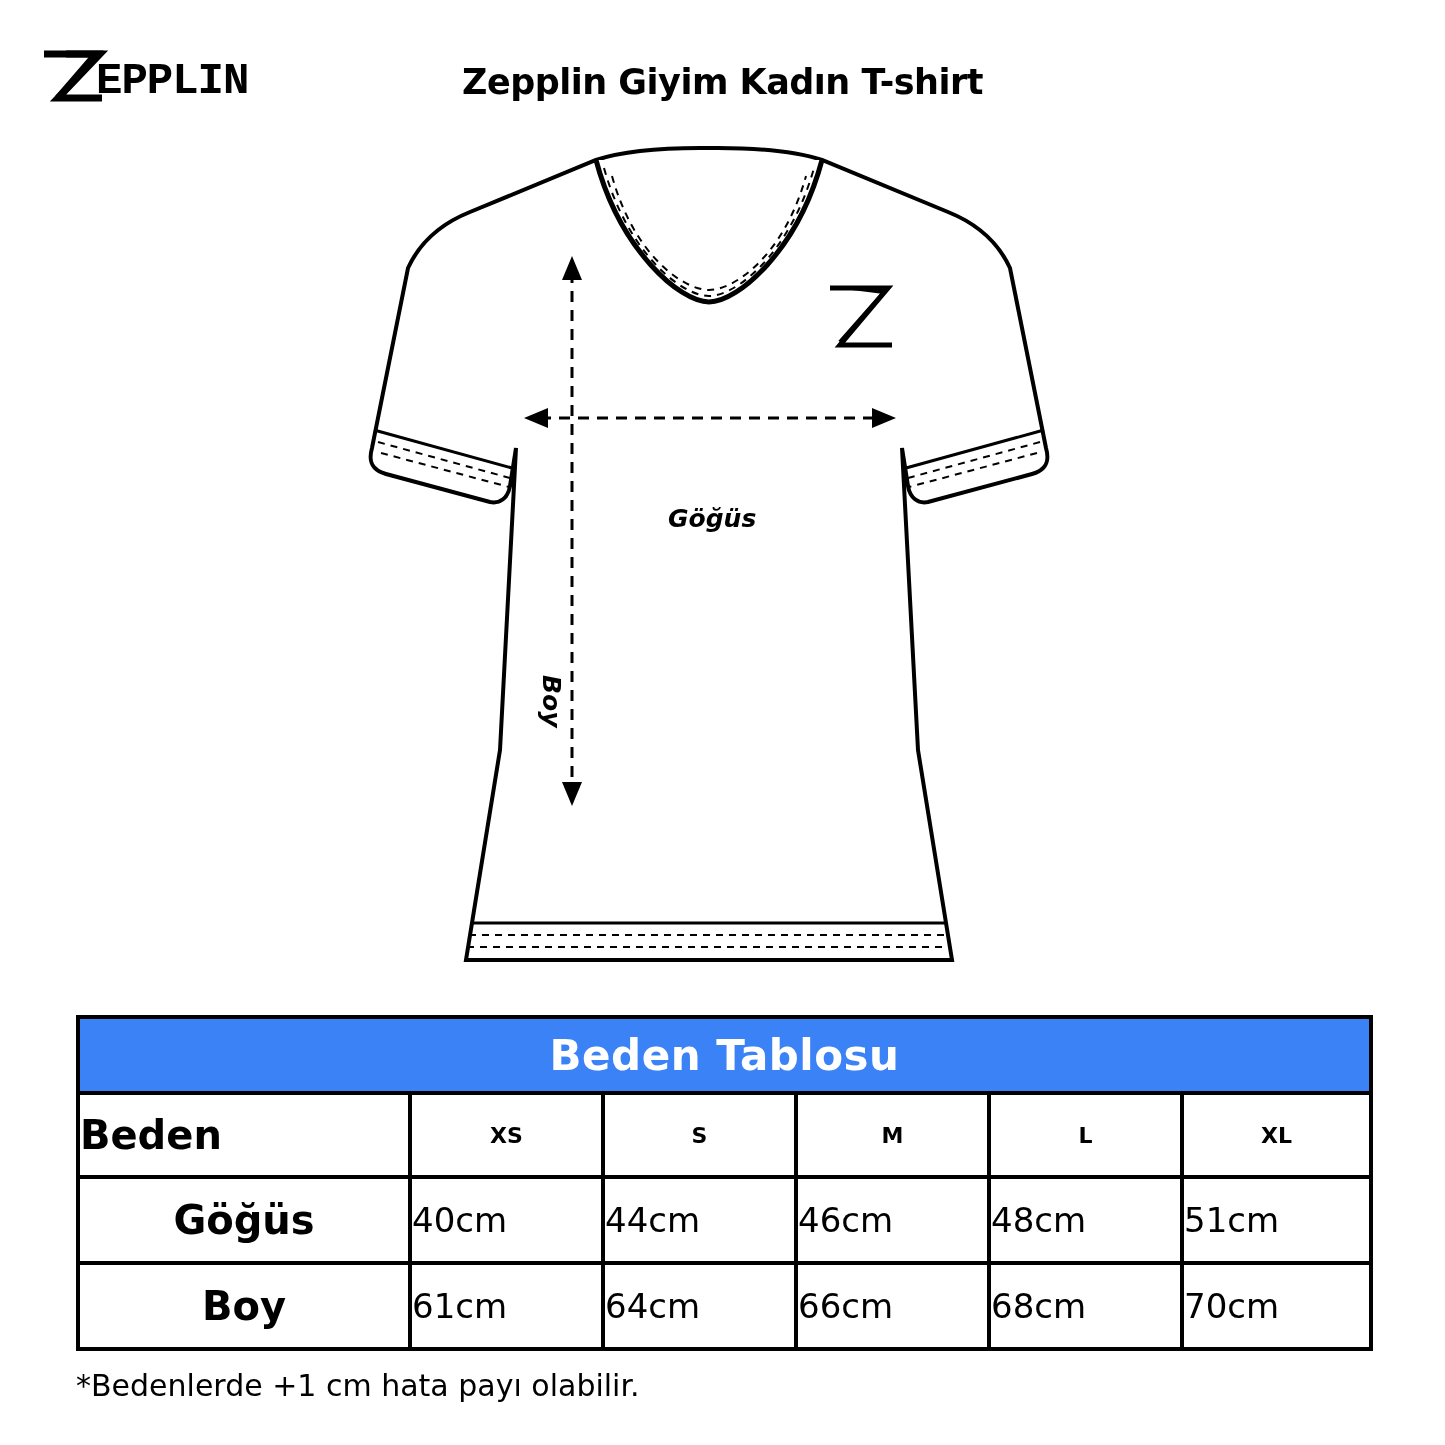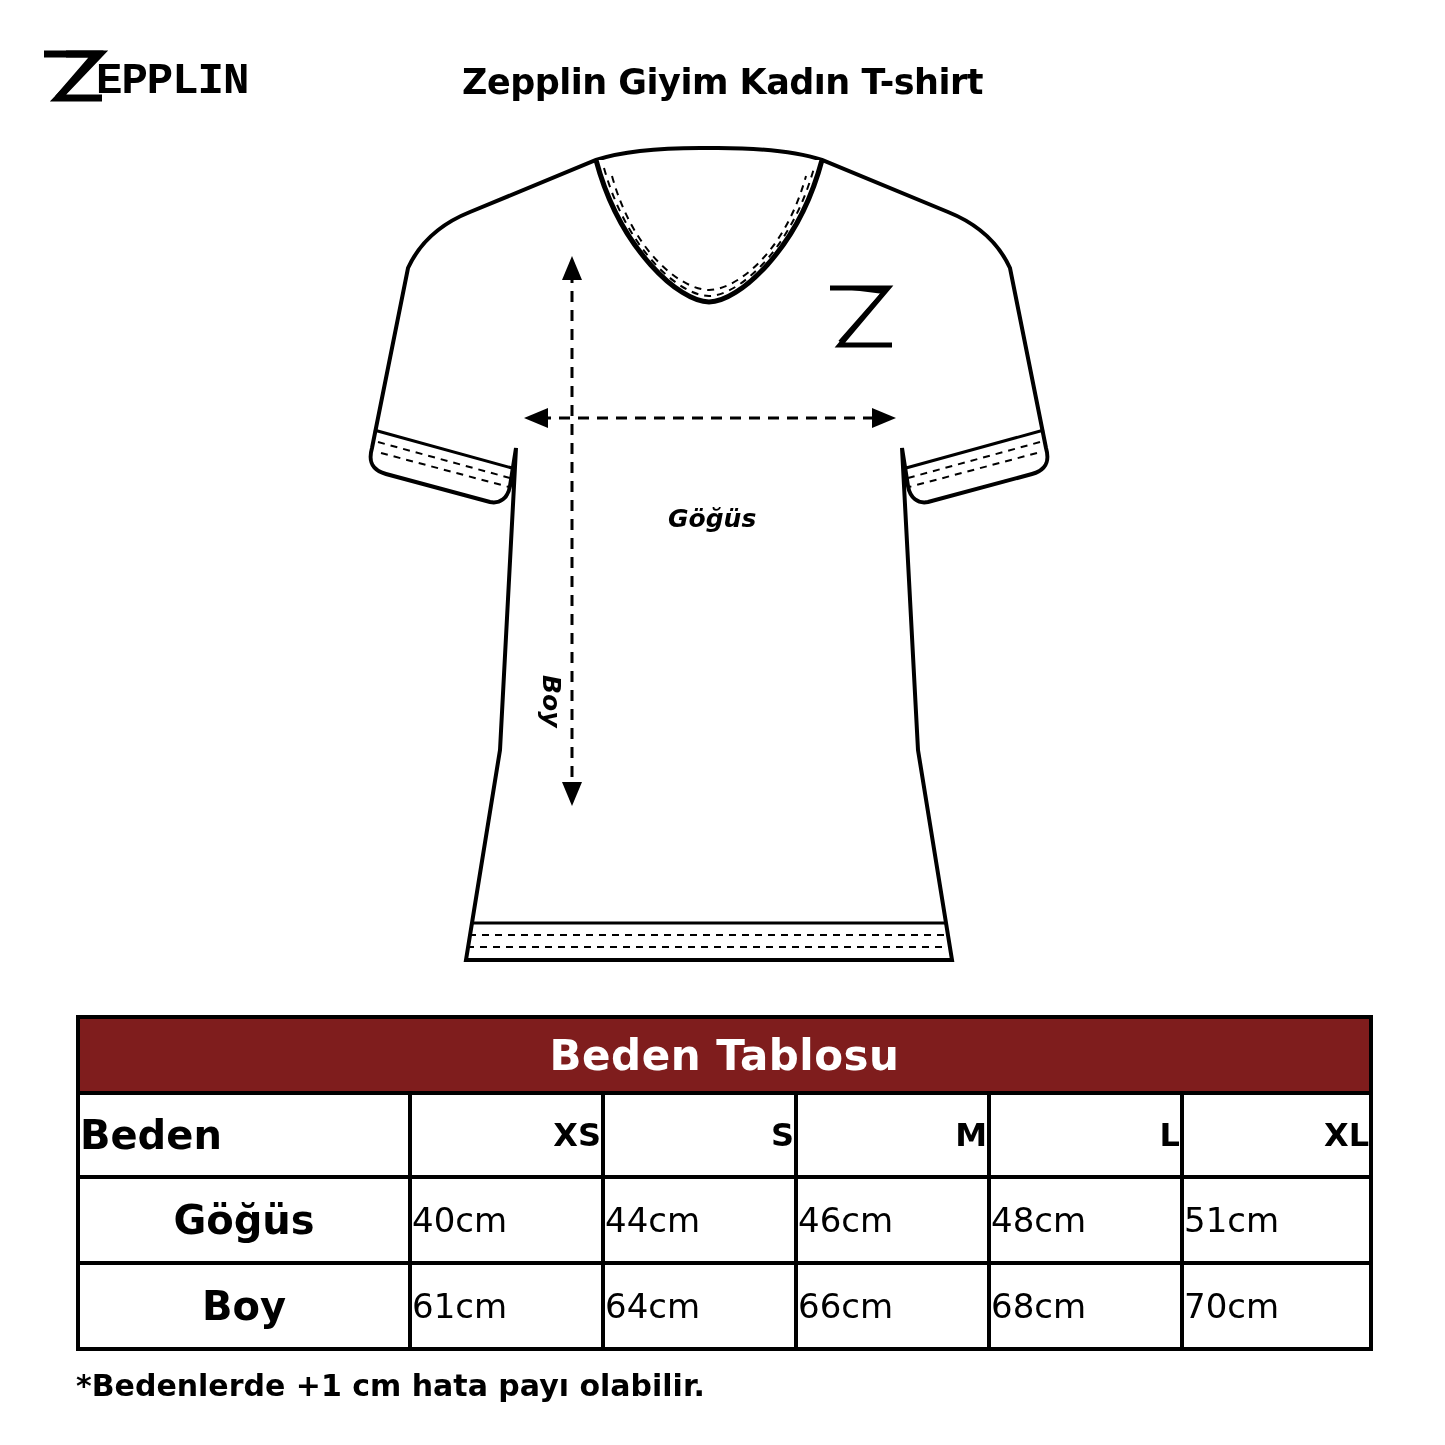--- a/index.html
+++ b/index.html
@@ -98,58 +98,58 @@
   table.size-table {
     border-collapse: collapse;
     width: 1293px;
     table-layout: fixed;
   }
   table.size-table td, table.size-table th {
     border: 4px solid #000;
     padding: 0;
   }
   .tbl-title {
-    background: #7f1d1d;
+    background: #3b82f6;
     color: #fff;
     text-align: center;
     font-size: 42px;
     font-weight: 700;
     height: 72px;
     letter-spacing: 0.5px;
   }
   .row-head-cell {
     font-size: 40px;
     font-weight: 700;
     height: 80px;
   }
   .col-head-cell {
-    font-size: 32px;
-    font-weight: 700;
-    text-align: right;
+    font-size: 22px;
+    font-weight: 700;
+    text-align: center;
     height: 80px;
   }
   .row-label {
     font-size: 40px;
     font-weight: 700;
     text-align: center;
     height: 82px;
   }
   .data-cell {
     font-size: 34px;
     font-weight: 400;
     text-align: left;
     padding-left: 16px;
     height: 82px;
   }
   .footnote {
     position: absolute;
     left: 76px;
     top: 1368px;
     font-size: 30px;
-    font-weight: 700;
+    font-weight: 400;
   }
 </style>
 </head>
 <body>
 
 <div class="header">
 
   <div class="brand-logo">
     <svg width="230" height="62" viewBox="0 0 230 62">
       <path d="M6 6 H62 L20 50 H64" fill="none" stroke="#000" stroke-width="7"></path>

